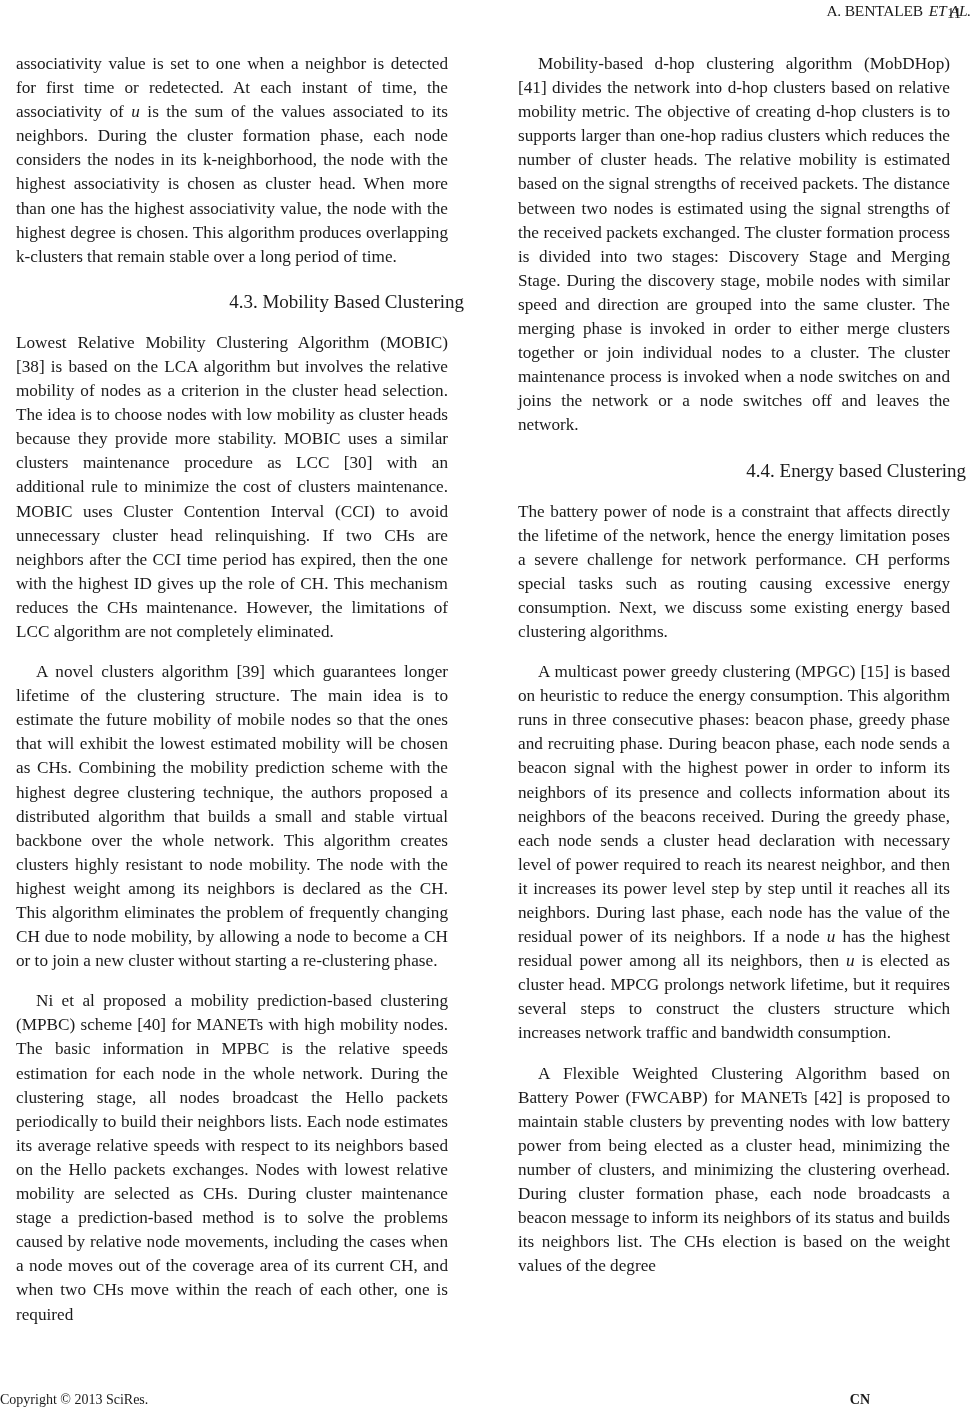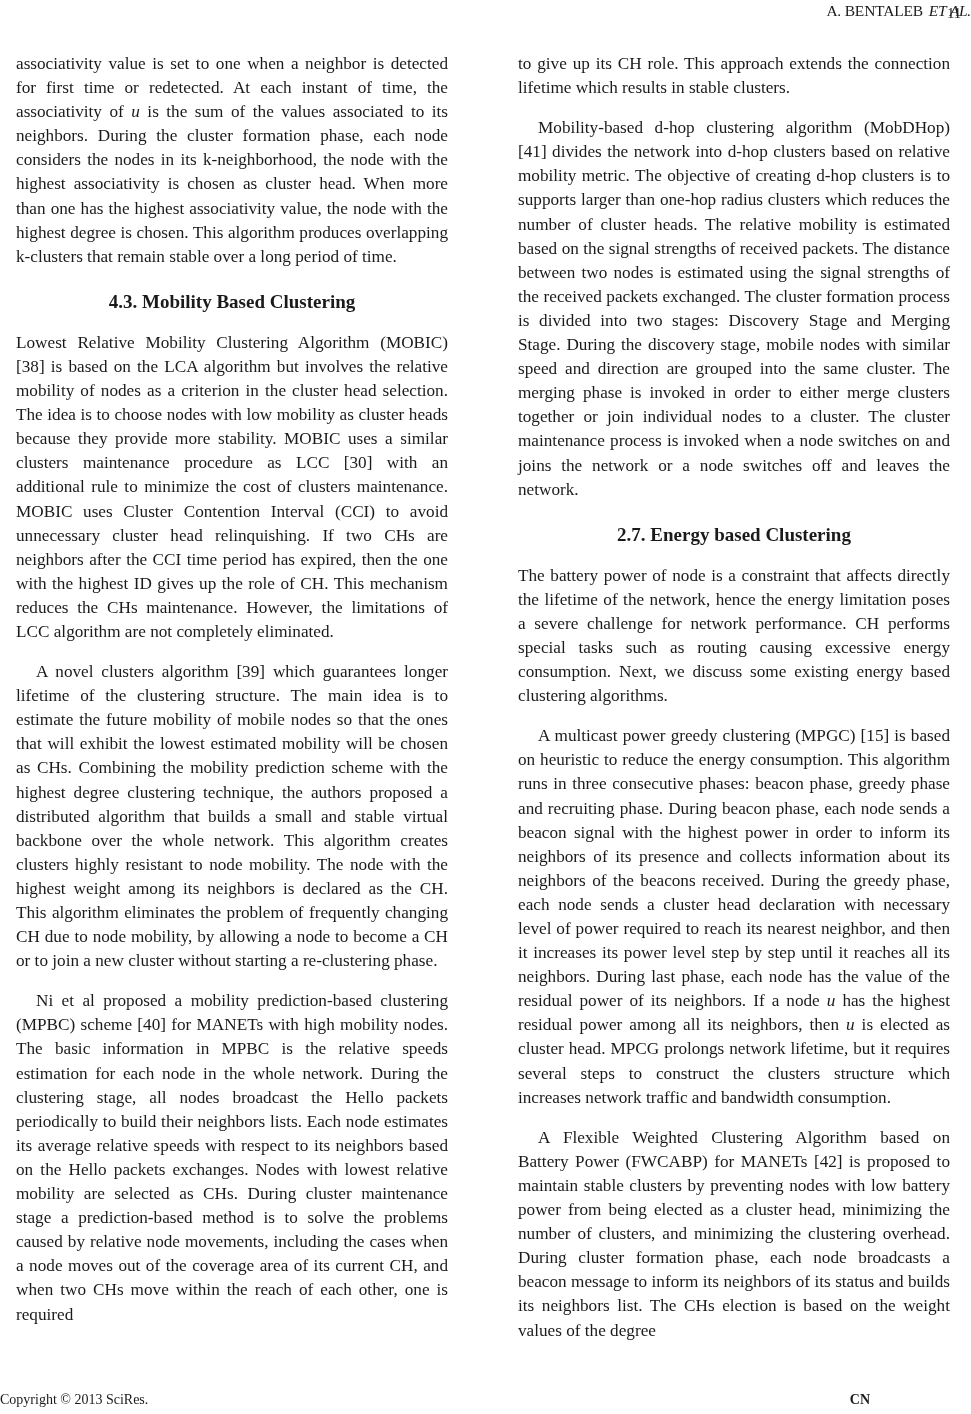--- a/index.html
+++ b/index.html
@@ -19,22 +19,22 @@
 
   .col {
     position: absolute; top: 36px; width: 464px;
     font-size: 17.2px; line-height: 24.1px; text-align: justify;
   }
   .col.left { left: 0; }
   .col.right { left: 502px; width: 464px; }
   .col p { margin: 16px; hyphens: none; }
   .col p.indent { text-indent: 20px; }
   .col h2 {
-    font-weight: bold; font-size: 19px; margin: 20px 0 8px 0; line-height: 26px;
-    text-align: center;
+    font-weight: normal; font-size: 19px; margin: 20px 0 8px 0; line-height: 26px;
+    text-align: right;
   }
   .col em { font-style: italic; }
 
   .footer {
     position: absolute; top: 1392px; left: 0; width: 874px; height: 18px;
     font-size: 14px;
   }
   .footer .copyright { position: absolute; left: 0; top: 0; }
   .footer .journal { position: absolute; right: 4px; top: 0; font-weight: bold; }
 </style>
@@ -50,23 +50,22 @@
 
 <div class="col left">
   <p><span>associativity value is set to one when a neighbor is detected for first time or redetected. At each instant of time, the associativity of </span><em>u</em><span> is the sum of the values associated to its neighbors.  During the cluster formation phase, each node considers the nodes in its k-neighborhood, the node with the highest associativity is chosen as cluster head. When more than one has the highest associativity value, the node with the highest degree is chosen. This algorithm produces overlapping k-clusters that remain stable over a long period of time.</span></p>
   <h2>4.3. Mobility Based Clustering</h2>
   <p>Lowest Relative Mobility Clustering Algorithm (MOBIC) [38] is based on the LCA algorithm but involves the relative mobility of nodes as a criterion in the cluster head selection. The idea is to choose nodes with low mobility as cluster heads because they provide more stability. MOBIC uses a similar clusters maintenance procedure as LCC [30] with an additional rule to minimize the cost of clusters maintenance. MOBIC uses Cluster Contention Interval (CCI) to avoid unnecessary cluster head relinquishing. If two CHs are neighbors after the CCI time period has expired, then the one with the highest ID gives up the role of CH. This mechanism reduces the CHs maintenance. However, the limitations of LCC algorithm are not completely eliminated.</p>
   <p class="indent">A novel clusters algorithm [39] which guarantees longer lifetime of the clustering structure. The main idea is to estimate the future mobility of mobile nodes so that the ones that will exhibit the lowest estimated mobility will be chosen as CHs. Combining the mobility prediction scheme with the highest degree clustering technique, the authors proposed a distributed algorithm that builds a small and stable virtual backbone over the whole network. This algorithm creates clusters highly resistant to node mobility. The node with the highest weight among its neighbors is declared as the CH. This algorithm eliminates the problem of frequently changing CH due to node mobility, by allowing a node to become a CH or to join a new cluster without starting a re-clustering phase.</p>
   <p class="indent">Ni et al proposed a mobility prediction-based clustering (MPBC) scheme [40] for MANETs with high mobility nodes. The basic information in MPBC is the relative speeds estimation for each node in the whole network. During the clustering stage, all nodes broadcast the Hello packets periodically to build their neighbors lists. Each node estimates its average relative speeds with respect to its neighbors based on the Hello packets exchanges. Nodes with lowest relative mobility are selected as CHs. During cluster maintenance stage a prediction-based method is to solve the problems caused by relative node movements, including the cases when a node moves out of the coverage area of its current CH, and when two CHs move within the reach of each other, one is required</p>
 </div>
 
 <div class="col right">
-  <p>to give up its CH role. This approach extends the connection lifetime which results in stable clusters.</p>
   <p class="indent">Mobility-based d-hop clustering algorithm (MobDHop) [41] divides the network into d-hop clusters based on relative mobility metric. The objective of creating d-hop clusters is to supports larger than one-hop radius clusters which reduces the number of cluster heads. The relative mobility is estimated based on the signal strengths of received packets. The distance between two nodes is estimated using the signal strengths of the received packets exchanged. The cluster formation process is divided into two stages: Discovery Stage and Merging Stage. During the discovery stage, mobile nodes with similar speed and direction are grouped into the same cluster. The merging phase is invoked in order to either merge clusters together or join individual nodes to a cluster. The cluster maintenance process is invoked when a node switches on and joins the network or a node switches off and leaves the network.</p>
-  <h2>2.7. Energy based Clustering</h2>
+  <h2>4.4. Energy based Clustering</h2>
   <p>The battery power of node is a constraint that affects directly the lifetime of the network, hence the energy limitation poses a severe challenge for network performance. CH performs special tasks such as routing causing excessive energy consumption. Next, we discuss some existing energy based clustering algorithms.</p>
   <p class="indent"><span>A multicast power greedy clustering (MPGC) [15] is based on heuristic to reduce the energy consumption. This algorithm runs in three consecutive phases: beacon phase, greedy phase and recruiting phase. During beacon phase, each node sends a beacon signal with the highest power in order to inform its neighbors of its presence and collects information about its neighbors of the beacons received. During the greedy phase, each node sends a cluster head declaration with necessary level of power required to reach its nearest neighbor, and then it increases its power level step by step until it reaches all its neighbors. During last phase, each node has the value of the residual power of its neighbors. If a node </span><em>u</em><span> has the highest residual power among all its neighbors, then </span><em>u</em><span> is elected as cluster head. MPCG prolongs network lifetime, but it requires several steps to construct the clusters structure which increases network traffic and bandwidth consumption.</span></p>
   <p class="indent">A Flexible Weighted Clustering Algorithm based on Battery Power (FWCABP) for MANETs [42] is proposed to maintain stable clusters by preventing nodes with low battery power from being elected as a cluster head, minimizing the number of clusters, and minimizing the clustering overhead. During cluster formation phase, each node broadcasts a beacon message to inform its neighbors of its status and builds its neighbors list. The CHs election is based on the weight values of the degree</p>
 </div>
 
 <div class="footer">
   <span class="copyright">Copyright © 2013 SciRes.</span>
   <span class="journal">CN</span>
 </div>
 

